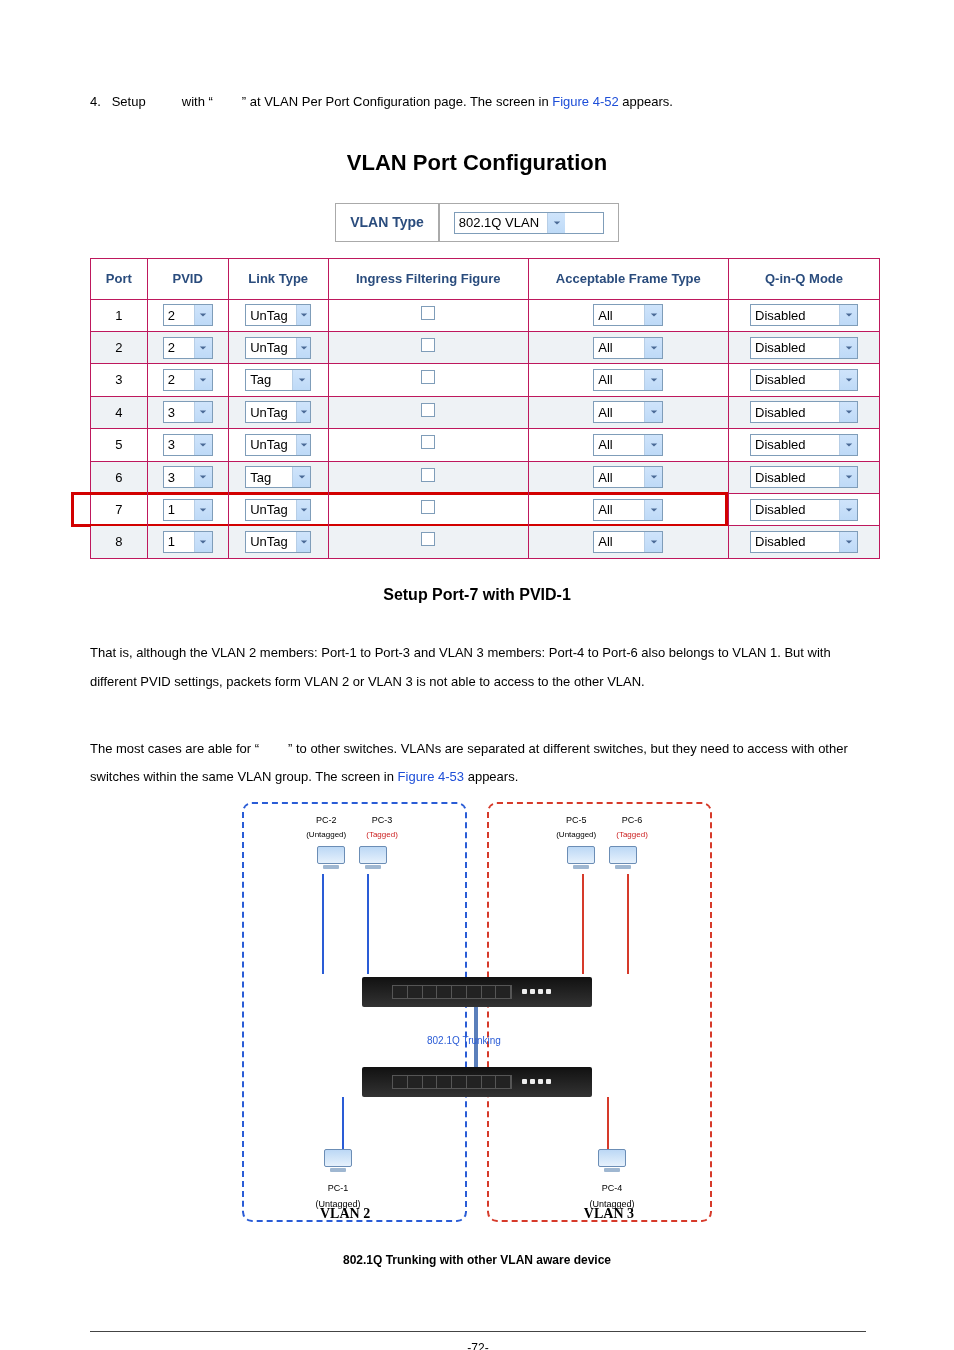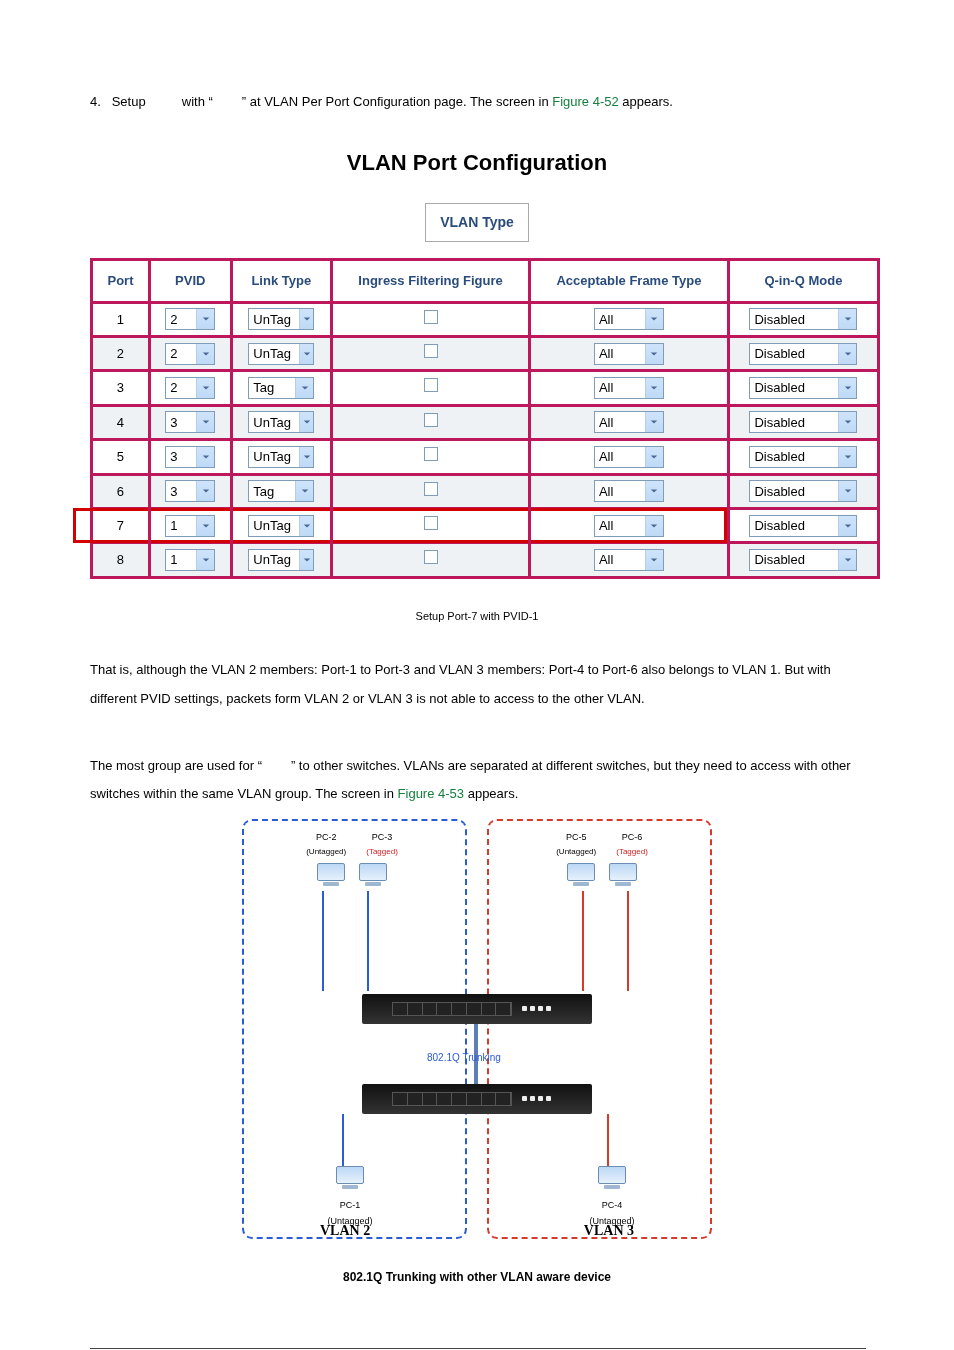--- a/index.html
+++ b/index.html
@@ -6,21 +6,21 @@
   body {
     font-family: Arial, Helvetica, sans-serif;
     font-size: 13px;
     color: #000;
     background: #fff;
     width: 954px;
     padding: 90px 90px 20px 90px;
     line-height: 1.8;
   }
   .step-line { margin-bottom: 30px; }
-  .figlink { color: #15803d; }
+  .figlink { color: #1d4ed8; }
   .page-title {
     text-align: center;
     font-size: 22px;
     font-weight: bold;
     margin: 10px 0 20px 0;
   }
   .vlan-type-row {
     display: flex;
     justify-content: center;
     margin-bottom: 16px;
@@ -51,21 +51,21 @@
     justify-content: center;
     border-left: 1px solid #b7cee6;
   }
   .select-wrap .arrow svg { width: 8px; height: 8px; fill: #4a6a96; }
   .config-table {
     border-collapse: collapse;
     margin: 0 auto;
     width: 790px;
   }
   .config-table th, .config-table td {
-    border: 3px solid #be185d;
+    border: 1px solid #be185d;
     padding: 4px 8px;
     text-align: center;
     font-size: 13px;
   }
   .config-table th {
     color: #2a4c7d;
     font-weight: bold;
     background: #fff;
     padding: 8px 10px;
   }
@@ -92,21 +92,21 @@
     top: -2px;
     bottom: -2px;
     left: 0;
     right: 0;
     border-top: 3px solid #d20000;
     border-bottom: 3px solid #d20000;
     pointer-events: none;
   }
   .red-overlay.first { border-left: 3px solid #d20000; left: -20px; }
   .red-overlay.last { border-right: 3px solid #d20000; }
-  .caption { text-align: center; margin: 28px 0 30px 0; font-weight: normal; font-size: 11px; }
+  .caption { text-align: center; margin: 22px 0 30px 0; font-weight: bold; font-size: 16px; }
   .para { margin: 4px 0; line-height: 2.2; }
   .spacer { height: 30px; }
   .diagram-wrap { text-align: center; margin: 10px 0 20px 0; }
   .diagram {
     width: 470px;
     height: 430px;
     margin: 0 auto;
     position: relative;
   }
   .dashed-box {
@@ -203,20 +203,30 @@
   &nbsp;&nbsp;&nbsp;&nbsp;&nbsp;&nbsp;
   <span>” at VLAN Per Port Configuration page. The screen in </span>
   <span class="figlink">Figure 4-52</span>
   <span> appears.</span>
 </div>
 
 <div class="page-title">VLAN Port Configuration</div>
 
 <div class="vlan-type-row">
   <div class="cell vlan-type-label">VLAN Type</div>
+  <div class="cell">
+    <div class="select-wrap" style="width:150px;">
+      <span class="val">802.1Q VLAN</span>
+      <span class="arrow">
+          <svg viewBox="0 0 10 10">
+            <path d="M1 3 L5 7 L9 3 Z"></path>
+          </svg>
+        </span>
+    </div>
+  </div>
 </div>
 
 <table class="config-table">
   <thead>
     <tr>
       <th>Port</th>
       <th>PVID</th>
       <th>Link Type</th>
       <th>Ingress Filtering Figure</th>
       <th>Acceptable Frame Type</th>
@@ -515,21 +525,21 @@
     </tbody>
 </table>
 
 <div class="caption">Setup Port-7 with PVID-1</div>
 
 <div class="para">That is, although the VLAN 2 members: Port-1 to Port-3 and VLAN 3 members: Port-4 to Port-6 also belongs to VLAN 1. But with different PVID settings, packets form VLAN 2 or VLAN 3 is not able to access to the other VLAN.</div>
 
 <div class="spacer"></div>
 
 <div class="para">
-  <span>The most group are used for “</span>
+  <span>The most cases are able for “</span>
   &nbsp;&nbsp;&nbsp;&nbsp;&nbsp;&nbsp;
   <span>” to other switches. VLANs are separated at different switches, but they need to access with other switches within the same VLAN group. The screen in </span><span class="figlink">Figure 4-53</span><span> appears.</span>
 </div>
 
 <div class="diagram-wrap">
   <div class="diagram">
     <div class="dashed-box box-blue"></div>
     <div class="dashed-box box-red"></div>
 
     <div class="pc-group" style="left:35px; top:10px; width:150px;">
@@ -608,21 +618,21 @@
           <span></span>
           <span></span>
           <span></span>
           <span></span>
         </div>
     </div>
 
     <div class="conn-line" style="left:100px; top:295px; width:2px; height:55px;"></div>
     <div class="conn-line red" style="left:365px; top:295px; width:2px; height:55px;"></div>
 
-    <div class="pc-single" style="left:78px; top:345px;">
+    <div class="pc-single" style="left:66px; top:345px;">
       <span class="pc-icon"><div class="screen"></div><div class="stand"></div></span>
       <div>PC-1</div>
       <div class="sub">(Untagged)</div>
     </div>
 
     <div class="pc-single" style="right:70px; top:345px;">
       <span class="pc-icon"><div class="screen"></div><div class="stand"></div></span>
       <div>PC-4</div>
       <div class="sub">(Untagged)</div>
     </div>

